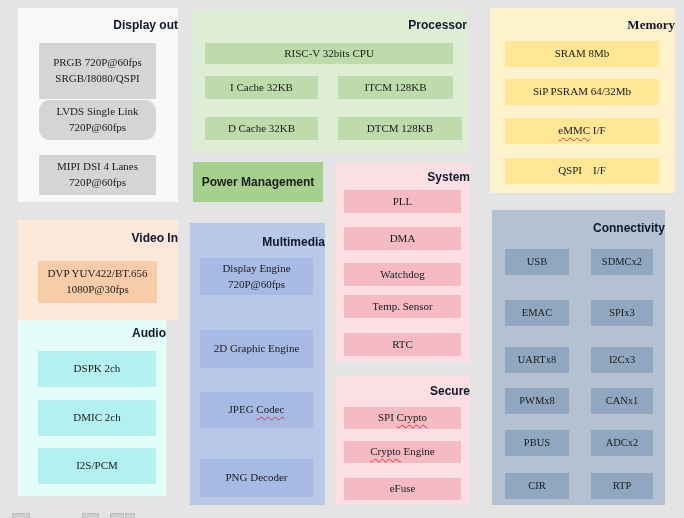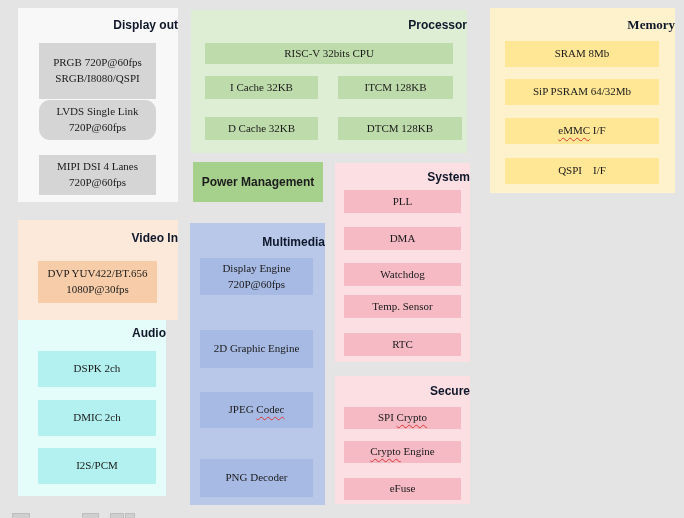--- a/index.html
+++ b/index.html
@@ -95,19 +95,34 @@
     <div class="block" style="left:9px;top:170px;width:117px;height:23px;">RTC</div>
   </div>
 
   <div class="panel" id="secure" style="left:335px;top:376px;width:135px;height:128px;">
     <div class="panel-title" style="top:8px;">Secure</div>
     <div class="block" style="left:9px;top:31px;width:117px;height:22px;"><span>SPI </span><span class="sq">Crypto</span></div>
     <div class="block" style="left:9px;top:65px;width:117px;height:22px;"><span class="sq">Crypto</span><span> Engine</span></div>
     <div class="block" style="left:9px;top:102px;width:117px;height:22px;">eFuse</div>
   </div>
 
+  <div class="panel" id="connectivity" style="left:492px;top:210px;width:173px;height:295px;">
+    <div class="panel-title" style="top:11px;">Connectivity</div>
+    <div class="block" style="left:13px;top:39px;width:64px;height:26px;">USB</div>
+    <div class="block" style="left:99px;top:39px;width:62px;height:26px;">SDMCx2</div>
+    <div class="block" style="left:13px;top:90px;width:64px;height:26px;">EMAC</div>
+    <div class="block" style="left:99px;top:90px;width:62px;height:26px;">SPIx3</div>
+    <div class="block" style="left:13px;top:137px;width:64px;height:26px;">UARTx8</div>
+    <div class="block" style="left:99px;top:137px;width:62px;height:26px;">I2Cx3</div>
+    <div class="block" style="left:13px;top:178px;width:64px;height:26px;">PWMx8</div>
+    <div class="block" style="left:99px;top:178px;width:62px;height:26px;">CANx1</div>
+    <div class="block" style="left:13px;top:220px;width:64px;height:26px;">PBUS</div>
+    <div class="block" style="left:99px;top:220px;width:62px;height:26px;">ADCx2</div>
+    <div class="block" style="left:13px;top:263px;width:64px;height:26px;">CIR</div>
+    <div class="block" style="left:99px;top:263px;width:62px;height:26px;">RTP</div>
+  </div>
 
   <div class="chip" style="left:12px;top:513px;width:16px;height:5px;"></div>
   <div class="chip" style="left:82px;top:513px;width:15px;height:5px;"></div>
   <div class="chip" style="left:110px;top:513px;width:12px;height:5px;"></div>
   <div class="chip" style="left:125px;top:513px;width:8px;height:5px;"></div>
 
 </div>
 
 </body></html>

